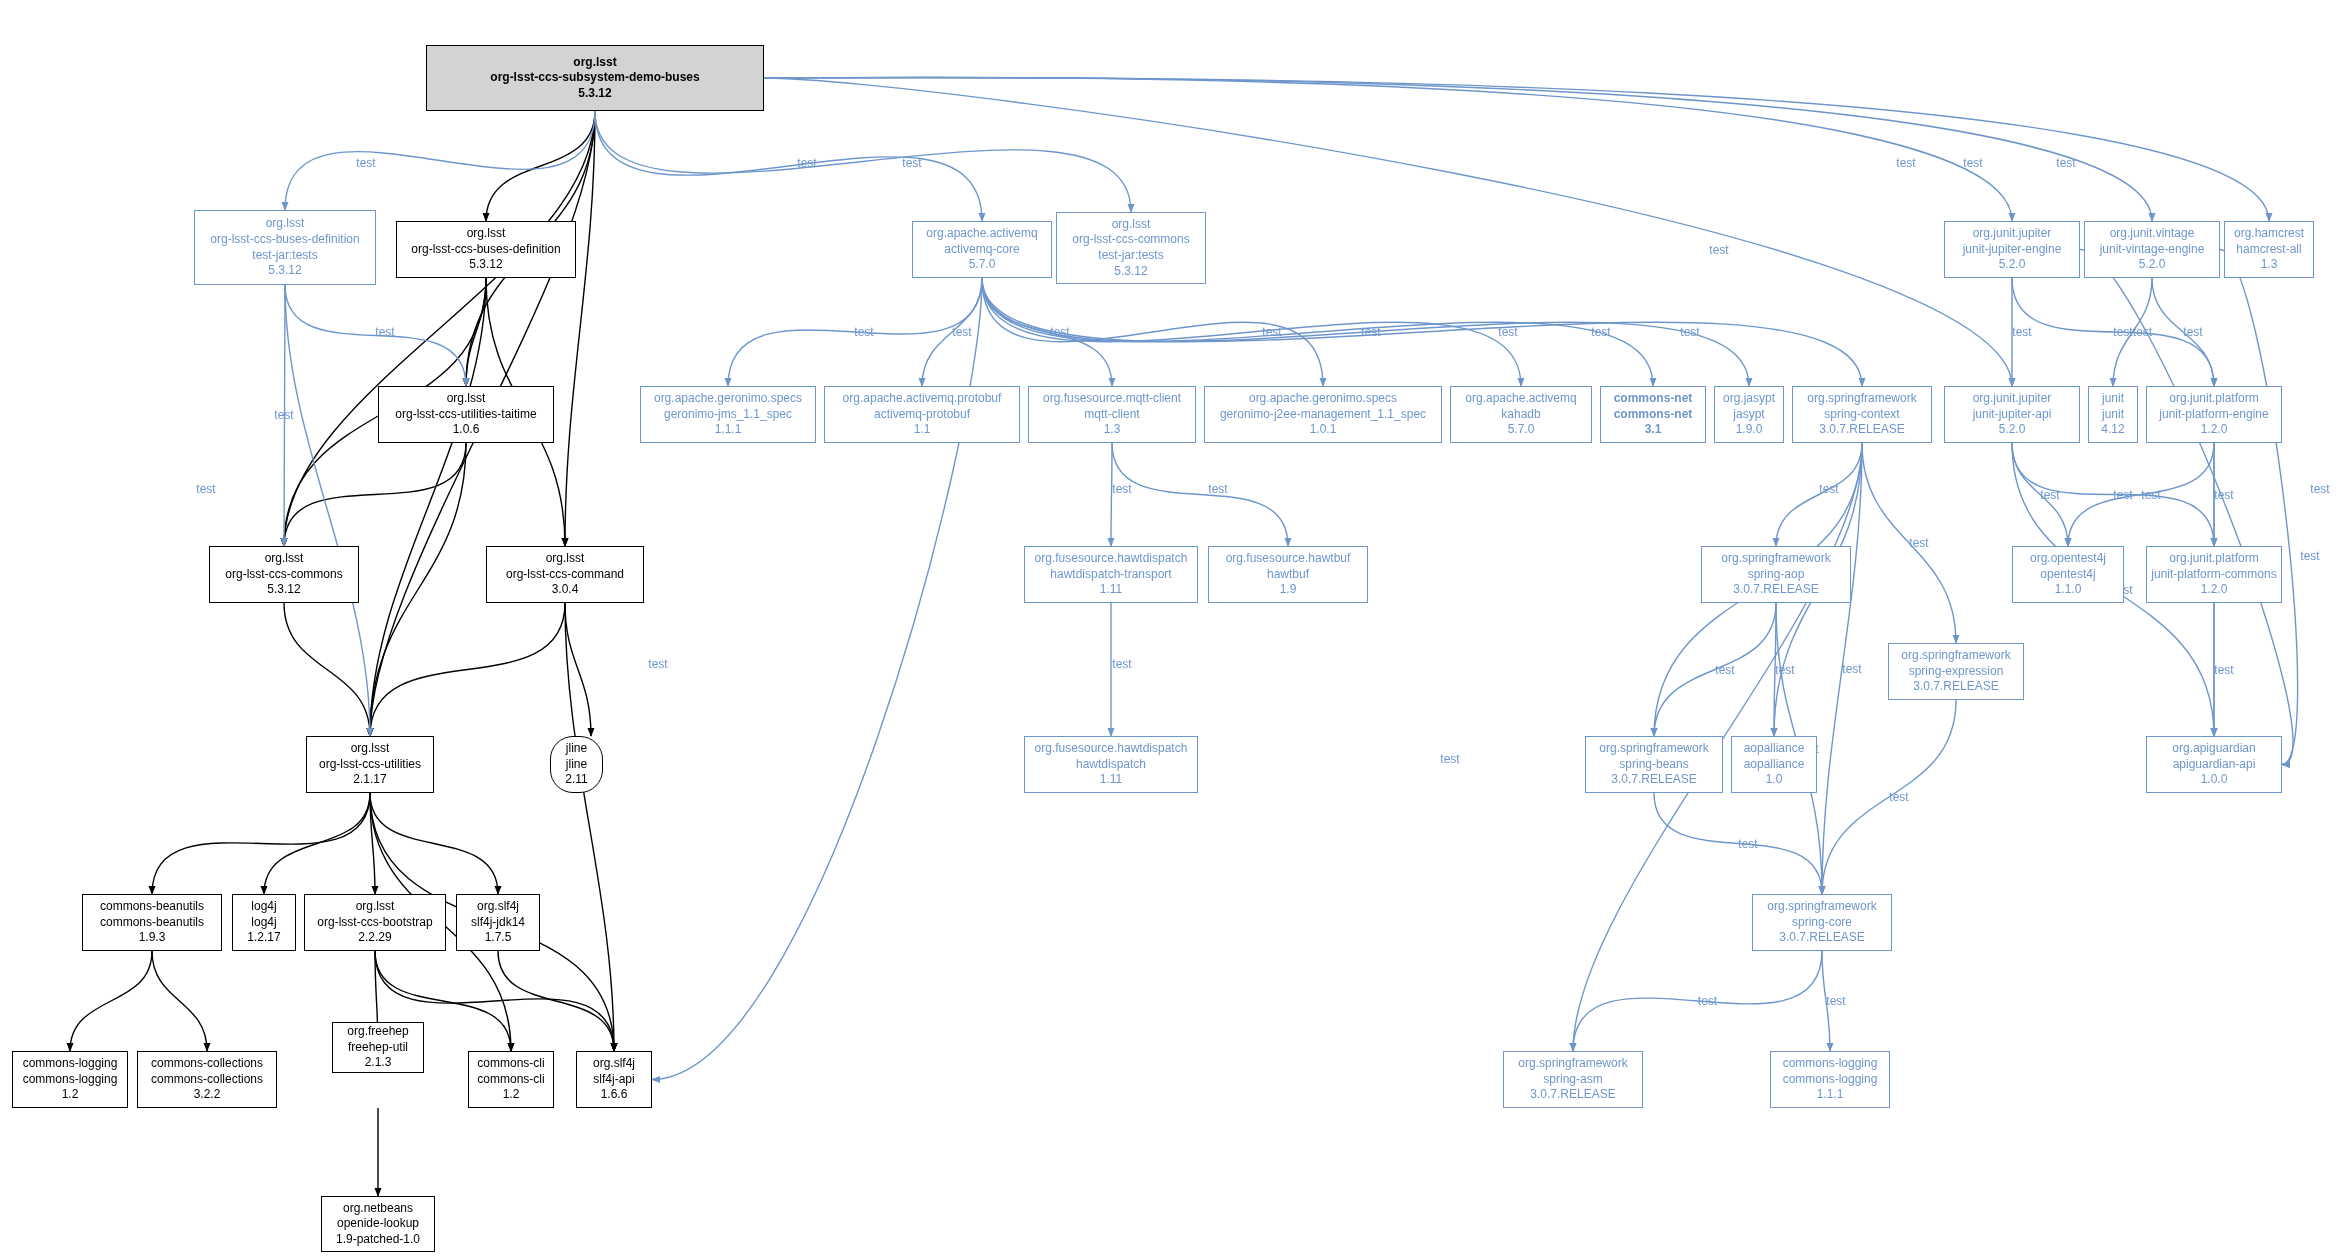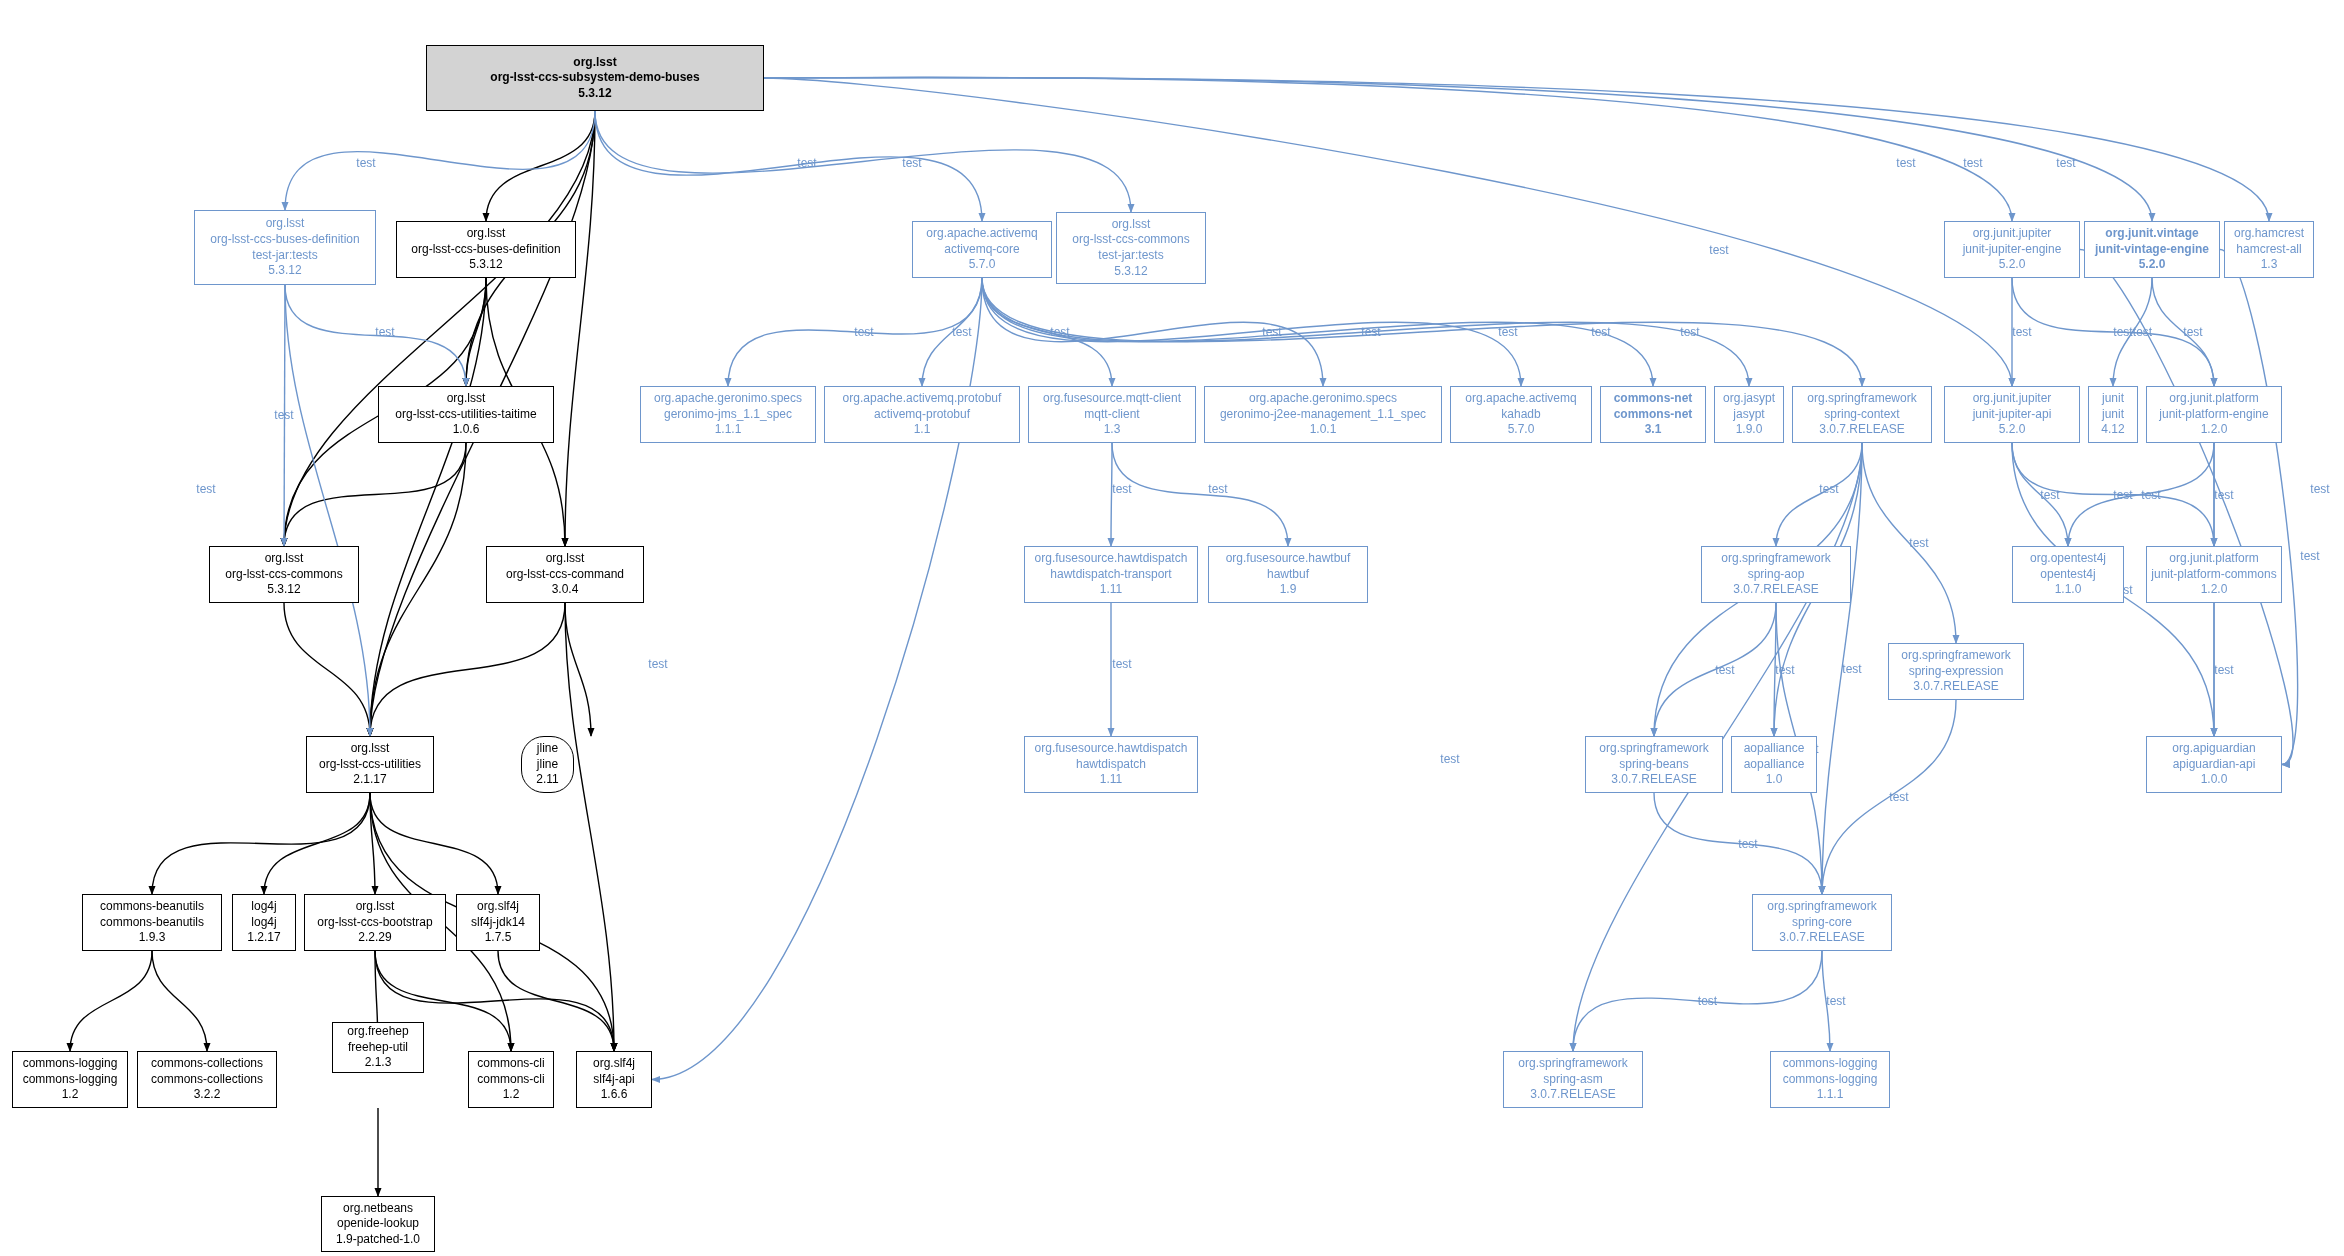--- a/index.html
+++ b/index.html
@@ -190,21 +190,21 @@
         <div class="nl">org.lsst</div>
         <div class="nl">org-lsst-ccs-commons</div>
         <div class="nl">test-jar:tests</div>
         <div class="nl">5.3.12</div>
       </div>
       <div class="node n-test" style="left: 1944px; top: 221px; width: 136px; height: 57px;">
         <div class="nl">org.junit.jupiter</div>
         <div class="nl">junit-jupiter-engine</div>
         <div class="nl">5.2.0</div>
       </div>
-      <div class="node n-test" style="left: 2084px; top: 221px; width: 136px; height: 57px; font-weight: bold;">
+      <div class="node n-test" style="left: 2084px; top: 221px; width: 136px; height: 57px;">
         <div class="nl">org.junit.vintage</div>
         <div class="nl">junit-vintage-engine</div>
         <div class="nl">5.2.0</div>
       </div>
       <div class="node n-test" style="left: 2224px; top: 221px; width: 90px; height: 57px;">
         <div class="nl">org.hamcrest</div>
         <div class="nl">hamcrest-all</div>
         <div class="nl">1.3</div>
       </div>
       <div class="node n-compile" style="left: 378px; top: 386px; width: 176px; height: 57px;">
@@ -305,21 +305,21 @@
       <div class="node n-test" style="left: 1888px; top: 643px; width: 136px; height: 57px;">
         <div class="nl">org.springframework</div>
         <div class="nl">spring-expression</div>
         <div class="nl">3.0.7.RELEASE</div>
       </div>
       <div class="node n-compile" style="left: 306px; top: 736px; width: 128px; height: 57px;">
         <div class="nl">org.lsst</div>
         <div class="nl">org-lsst-ccs-utilities</div>
         <div class="nl">2.1.17</div>
       </div>
-      <div class="node n-compile" style="left: 521px; top: 736px; width: 53px; height: 57px; border-radius: 23px;">
+      <div class="node n-compile" style="left: 550px; top: 736px; width: 53px; height: 57px; border-radius: 23px;">
         <div class="nl">jline</div>
         <div class="nl">jline</div>
         <div class="nl">2.11</div>
       </div>
       <div class="node n-test" style="left: 1024px; top: 736px; width: 174px; height: 57px;">
         <div class="nl">org.fusesource.hawtdispatch</div>
         <div class="nl">hawtdispatch</div>
         <div class="nl">1.11</div>
       </div>
       <div class="node n-test" style="left: 1585px; top: 736px; width: 138px; height: 57px;">

